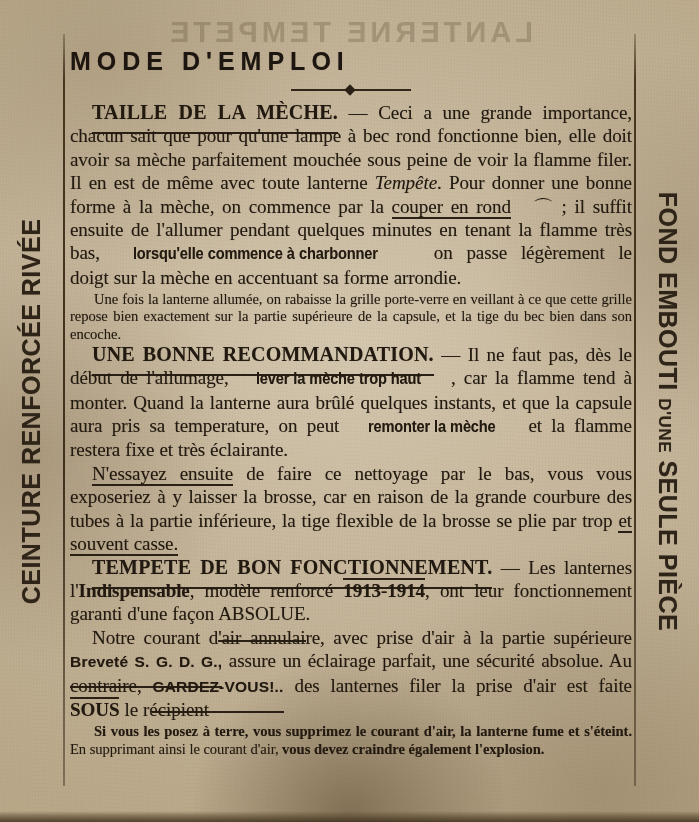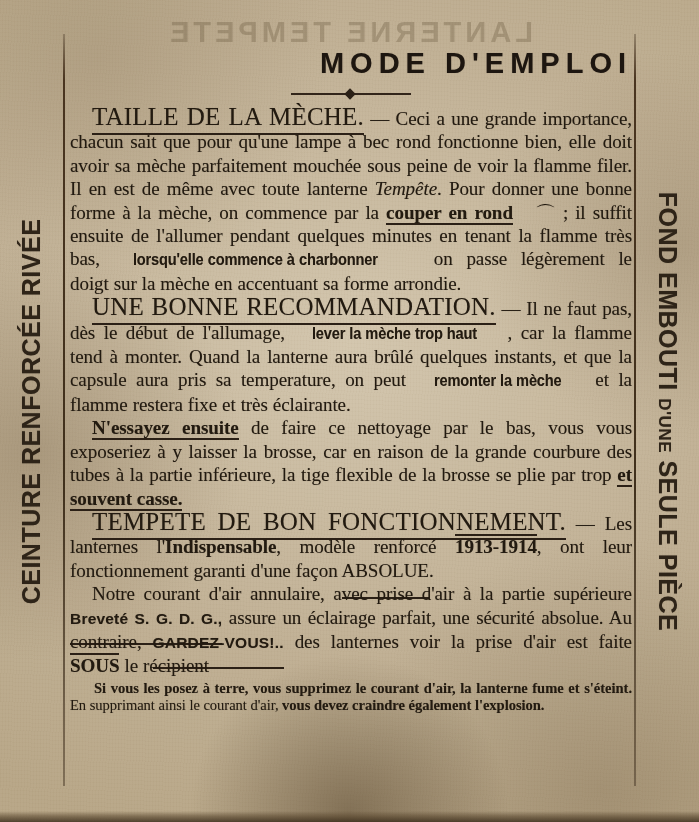--- a/index.html
+++ b/index.html
@@ -106,24 +106,24 @@
   
   #content {
     position: absolute;
     left: 70px;
     top: 34px;
     width: 562px;
     color: #221a10;
   }
 
   #title {
-    text-align: right;
-    font-family: "Liberation Sans", sans-serif;
-    font-weight: 700;
-    font-size: 29px;
+    text-align: left;
+    font-family: "Liberation Sans", sans-serif;
+    font-weight: 700;
+    font-size: 25px;
     letter-spacing: 6px;
     margin: 13px 0 0 0;
     color: #1d1610;
   }
 
   #divider {
     position: relative;
     width: 120px;
     height: 10px;
     margin: 9px auto 6px auto;
@@ -157,27 +157,28 @@
   p.fine {
     margin: 2px 0 0 0;
     font-size: 14.6px;
     line-height: 17.2px;
     text-align: justify;
     text-indent: 24px;
     letter-spacing: -0.05px;
   }
 
   .hd {
-    font-size: 25px;
+    font-size: 20px;
     letter-spacing: .2px;
     border-bottom: 2px solid #2b2016;
-    padding-bottom: 3px;
+    padding-bottom: 9px;
+    font-weight: bold;
   }
   .ul        { border-bottom: 2px solid #2b2016; padding-bottom: 16px; }
-  .ul-b      { font-weight: 700; border-bottom: 2px solid #2b2016; }
+  .ul-b      { font-weight: 400; border-bottom: 2px solid #2b2016; }
   .b         { font-weight: 700; }
   .it        { font-style: italic; }
   .ol        { font-weight: 700; border-top: 2px solid #2b2016; }
   .cond {
     font-family: "Liberation Sans", sans-serif;
     font-weight: 700;
     font-size: 17px;
     transform: scaleX(.86);
     display: inline-block;
     transform-origin: left center;
@@ -230,28 +231,29 @@
 
     <h1 id="title">MODE D'EMPLOI</h1>
 
     <div id="divider">
       <div class="bar"></div>
       <div class="dia"></div>
     </div>
 
     <p class="body"><span class="hd">TAILLE DE LA MÈCHE.</span><span> — Ceci a une grande importance, chacun sait que pour qu'une lampe à bec rond fonctionne bien, elle doit avoir sa mèche parfaitement mouchée sous peine de voir la flamme filer. Il en est de même avec toute lanterne </span><span class="it">Tempête</span><span>. Pour donner une bonne forme à la mèche, on commence par la </span><span class="ul-b">couper en rond</span><span class="arc">⌒</span><span> ; il suffit ensuite de l'allumer pendant quelques minutes en tenant la flamme très bas, </span><span class="cond">lorsqu'elle commence à charbonner</span><span> on passe légèrement le doigt sur la mèche en accentuant sa forme arrondie.</span></p>
 
+    <p class="fine">Une fois la lanterne allumée, on rabaisse la grille porte-verre en veillant à ce que cette grille repose bien exactement sur la partie supérieure de la capsule, et la tige du bec bien dans son encoche.</p>
 
     <p class="body blk"><span class="hd">UNE BONNE RECOMMANDATION.</span><span> — Il ne faut pas, dès le début de l'allumage, </span><span class="cond">lever la mèche trop haut</span><span>, car la flamme tend à monter. Quand la lanterne aura brûlé quelques instants, et que la capsule aura pris sa temperature, on peut </span><span class="cond">remonter la mèche</span><span> et la flamme restera fixe et très éclairante.</span></p>
 
 
     <p class="body"><span class="ul-b">N'essayez ensuite</span><span> de faire ce nettoyage par le bas, vous vous exposeriez à y laisser la brosse, car en raison de la grande courbure des tubes à la partie inférieure, la tige flexible de la brosse se plie par trop </span><span class="ul-b">et souvent casse.</span></p>
 
     <p class="body blk"><span class="hd">TEMPETE DE BON FONCTIONNEMENT.</span><span> — Les lanternes l'</span><span class="b">Indispensable</span><span>, modèle renforcé </span><span class="ol">1913-1914</span><span>, ont leur fonctionnement garanti d'une façon </span><span class="ul">ABSOLUE</span><span>.</span></p>
 
-    <p class="body"><span>Notre courant d'air annulaire, avec prise d'air à la partie supérieure </span><span class="sans-b ul">Breveté S. G. D. G.,</span><span> assure un éclairage parfait, une sécurité absolue. Au contraire, </span><span class="sans-b ul">GARDEZ-VOUS!..</span><span> des lanternes voir la prise d'air est faite </span><span class="ol">SOUS</span><span> le récipient</span></p>
+    <p class="body"><span>Notre courant d'air annulaire, avec prise d'air à la partie supérieure </span><span class="sans-b ul">Breveté S. G. D. G.,</span><span> assure un éclairage parfait, une sécurité absolue. Au contraire, </span><span class="sans-b ul">GARDEZ-VOUS!..</span><span> des lanternes filer la prise d'air est faite </span><span class="ol">SOUS</span><span> le récipient</span></p>
 
     <p class="fine"><span class="b">Si vous les posez à terre, vous supprimez le courant d'air, la lanterne fume et s'éteint.</span><span> En supprimant ainsi le courant d'air, </span><span class="b">vous devez craindre également l'explosion.</span></p>
 
   </div>
 
   <div id="bottom-band"></div>
 </div>
 
 </body></html>

